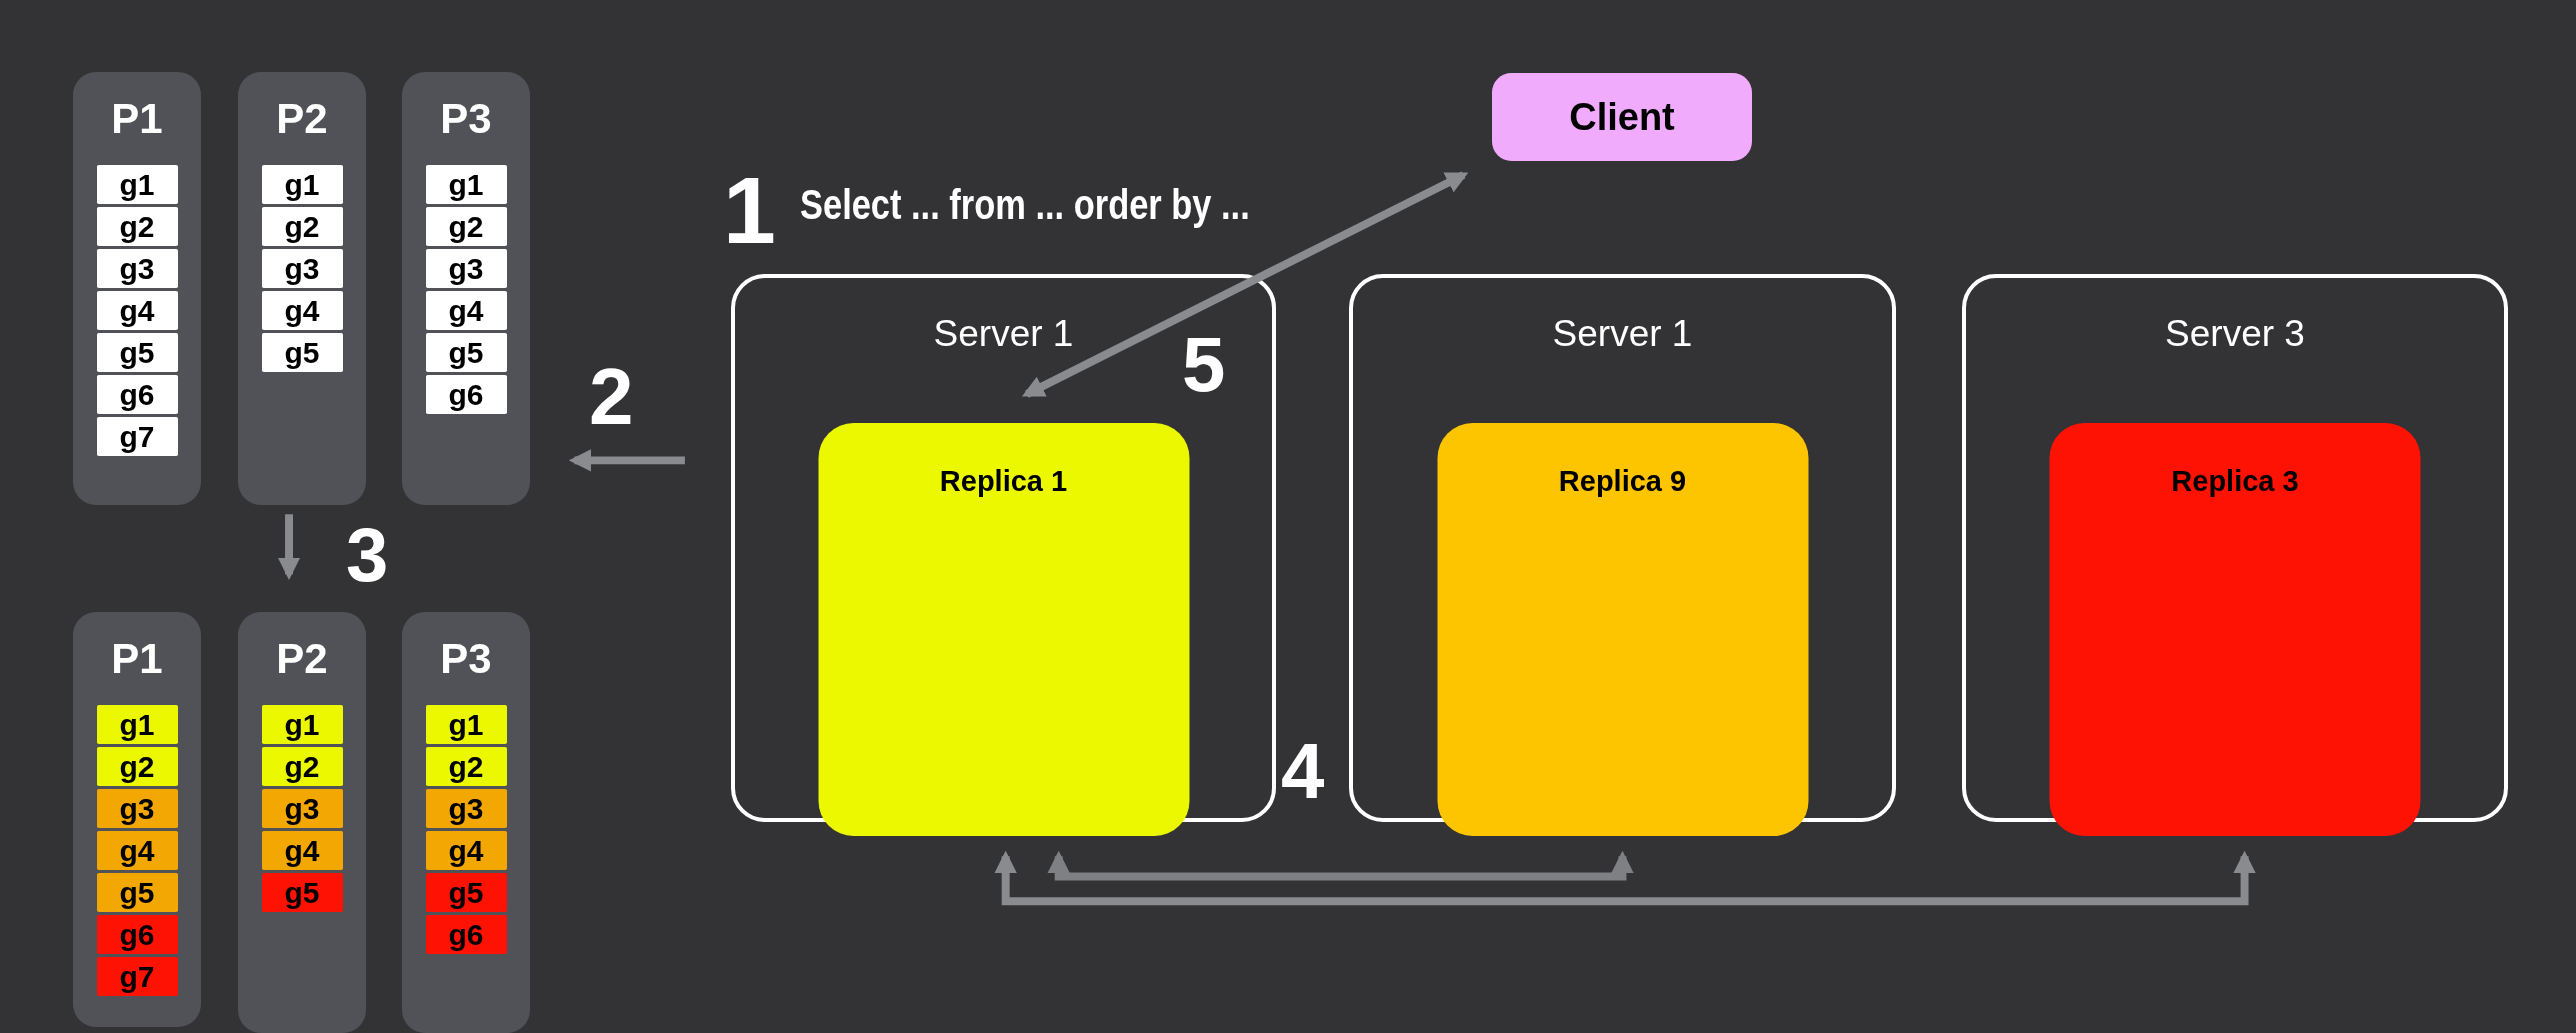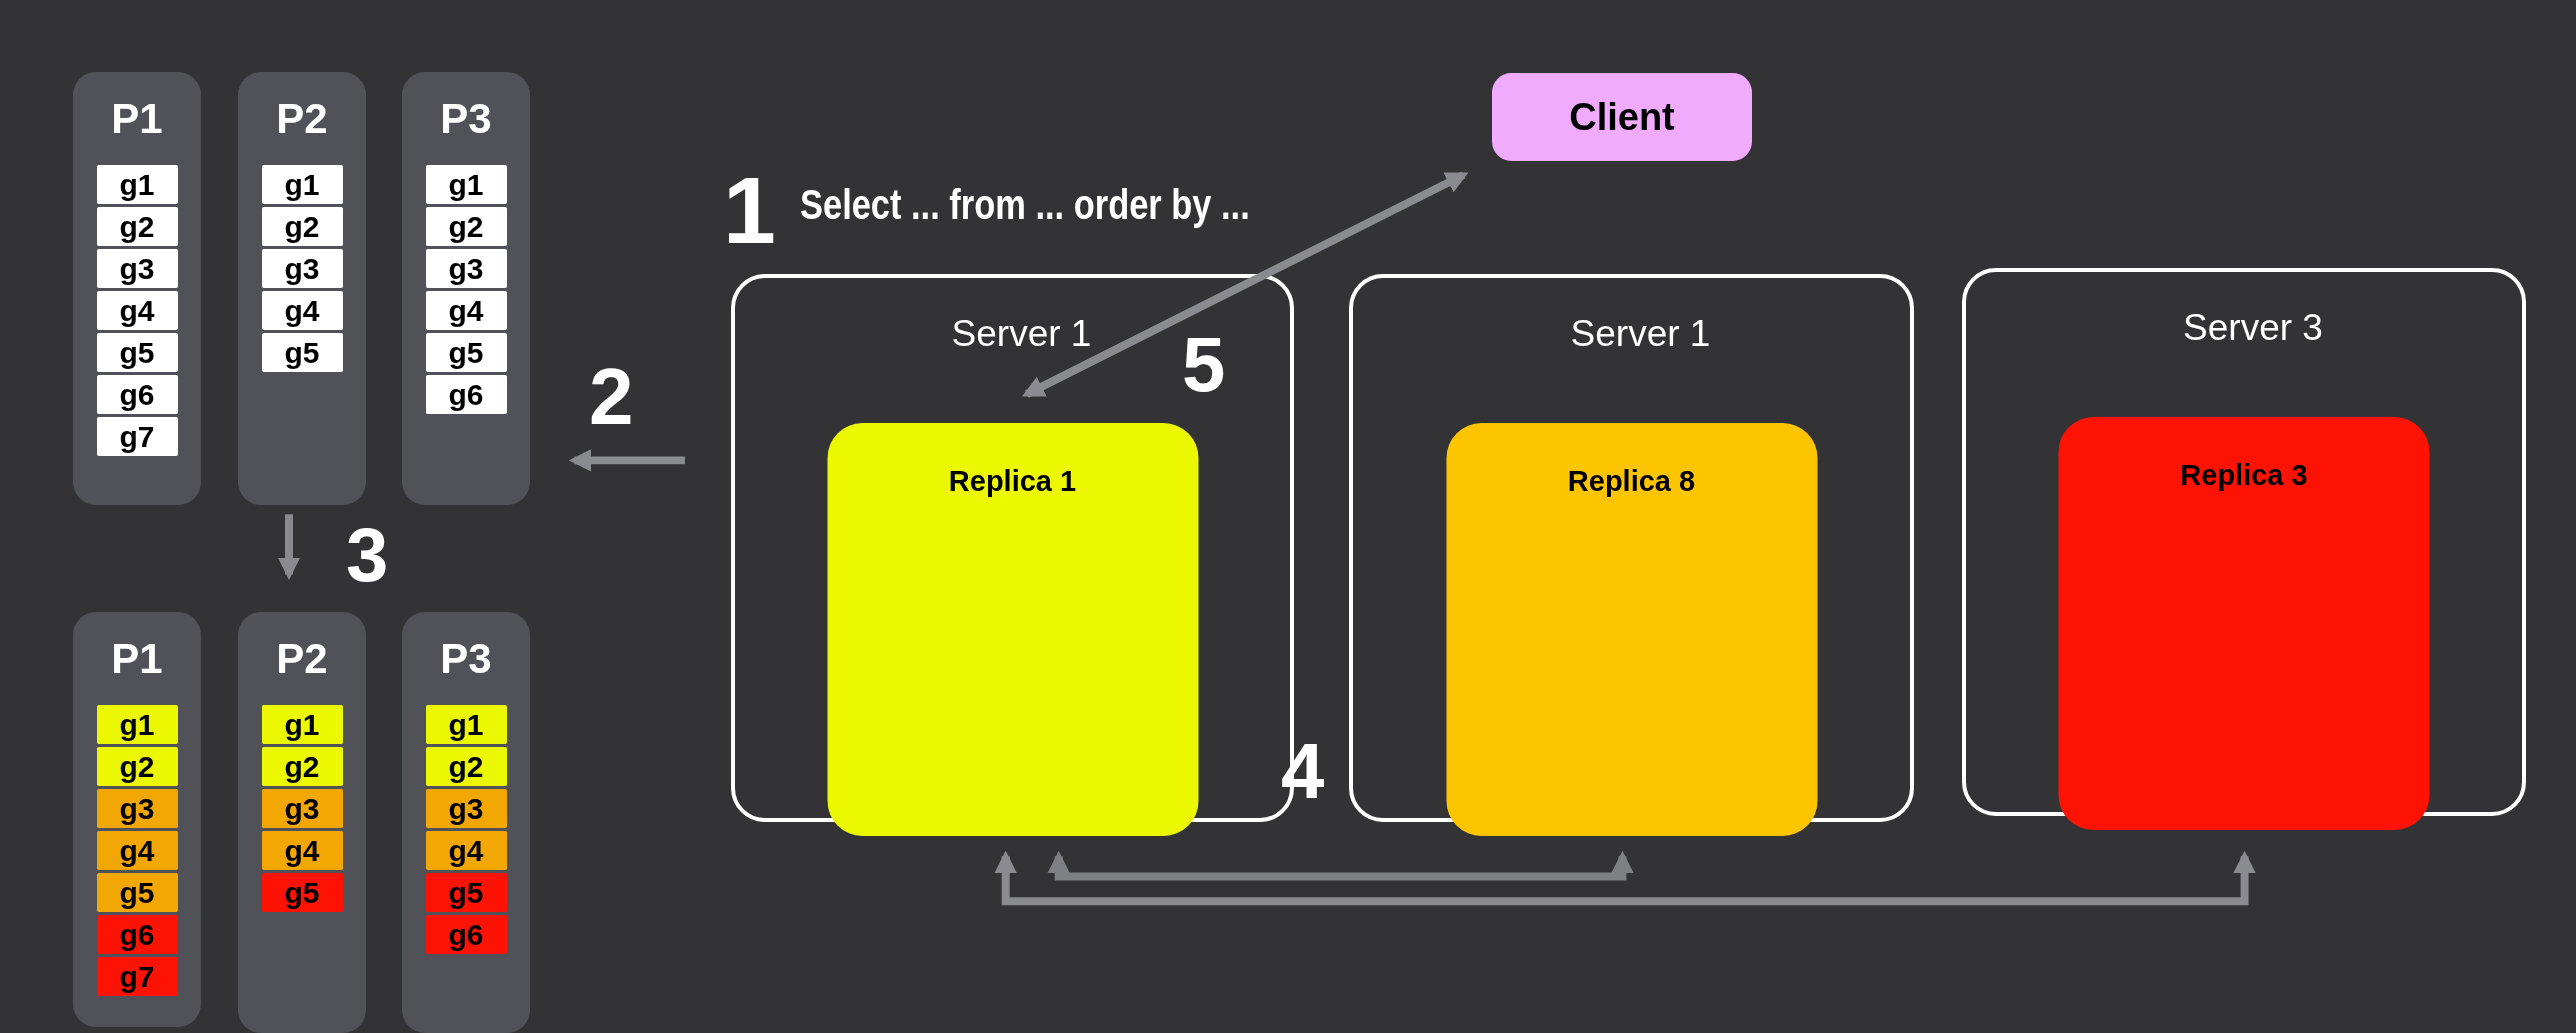--- a/index.html
+++ b/index.html
@@ -9,21 +9,21 @@
 
   
   .pcol{position:absolute;width:128px;border-radius:23px;}
   .ptitle{margin-top:21px;text-align:center;font-size:42px;font-weight:600;
           color:#ffffff;line-height:51px;}
   .cells{display:flex;flex-direction:column;gap:3px;margin:21px auto 0;width:81px;}
   .cell{height:39px;display:flex;align-items:center;justify-content:center;
         font-size:30px;font-weight:700;color:#000000;border-radius:1.8px;}
 
   
-  .server{position:absolute;border:4.4px solid #ffffff;border-radius:34px;padding-left:18px;}
+  .server{position:absolute;border:4.4px solid #ffffff;border-radius:34px;}
   .stitle{margin-top:35px;text-align:center;font-size:37px;font-weight:500;color:#ffffff;}
   .replica{position:absolute;top:145px;left:50%;transform:translateX(-50%);
            width:371px;height:413px;border-radius:35px;}
   .rtitle{margin-top:42px;text-align:center;font-size:29px;font-weight:700;color:#000000;}
 
   
   .client{position:absolute;left:1492px;top:73px;width:260px;height:88px;
           border-radius:19.4px;display:flex;align-items:center;justify-content:center;
           font-size:38px;font-weight:700;color:#000000;}
 
@@ -117,24 +117,24 @@
 
   <div class="server" style="left:731px;top:274px;width:537px;height:540px">
     <div class="stitle">Server 1</div>
     <div class="replica" style="background: rgb(235, 248, 0);">
       <div class="rtitle">Replica 1</div>
     </div>
   </div>
   <div class="server" style="left:1349px;top:274px;width:539px;height:540px">
     <div class="stitle">Server 1</div>
     <div class="replica" style="background: rgb(253, 197, 0);">
-      <div class="rtitle">Replica 8</div>
+      <div class="rtitle">Replica 9</div>
     </div>
   </div>
-  <div class="server" style="left:1962px;top:268px;width:538px;height:540px">
+  <div class="server" style="left:1962px;top:274px;width:538px;height:540px">
     <div class="stitle">Server 3</div>
     <div class="replica" style="background: rgb(253, 18, 4);">
       <div class="rtitle">Replica 3</div>
     </div>
   </div>
 
   <div class="client" style="background: #f0abfc;">
     <span>Client</span>
   </div>
 

